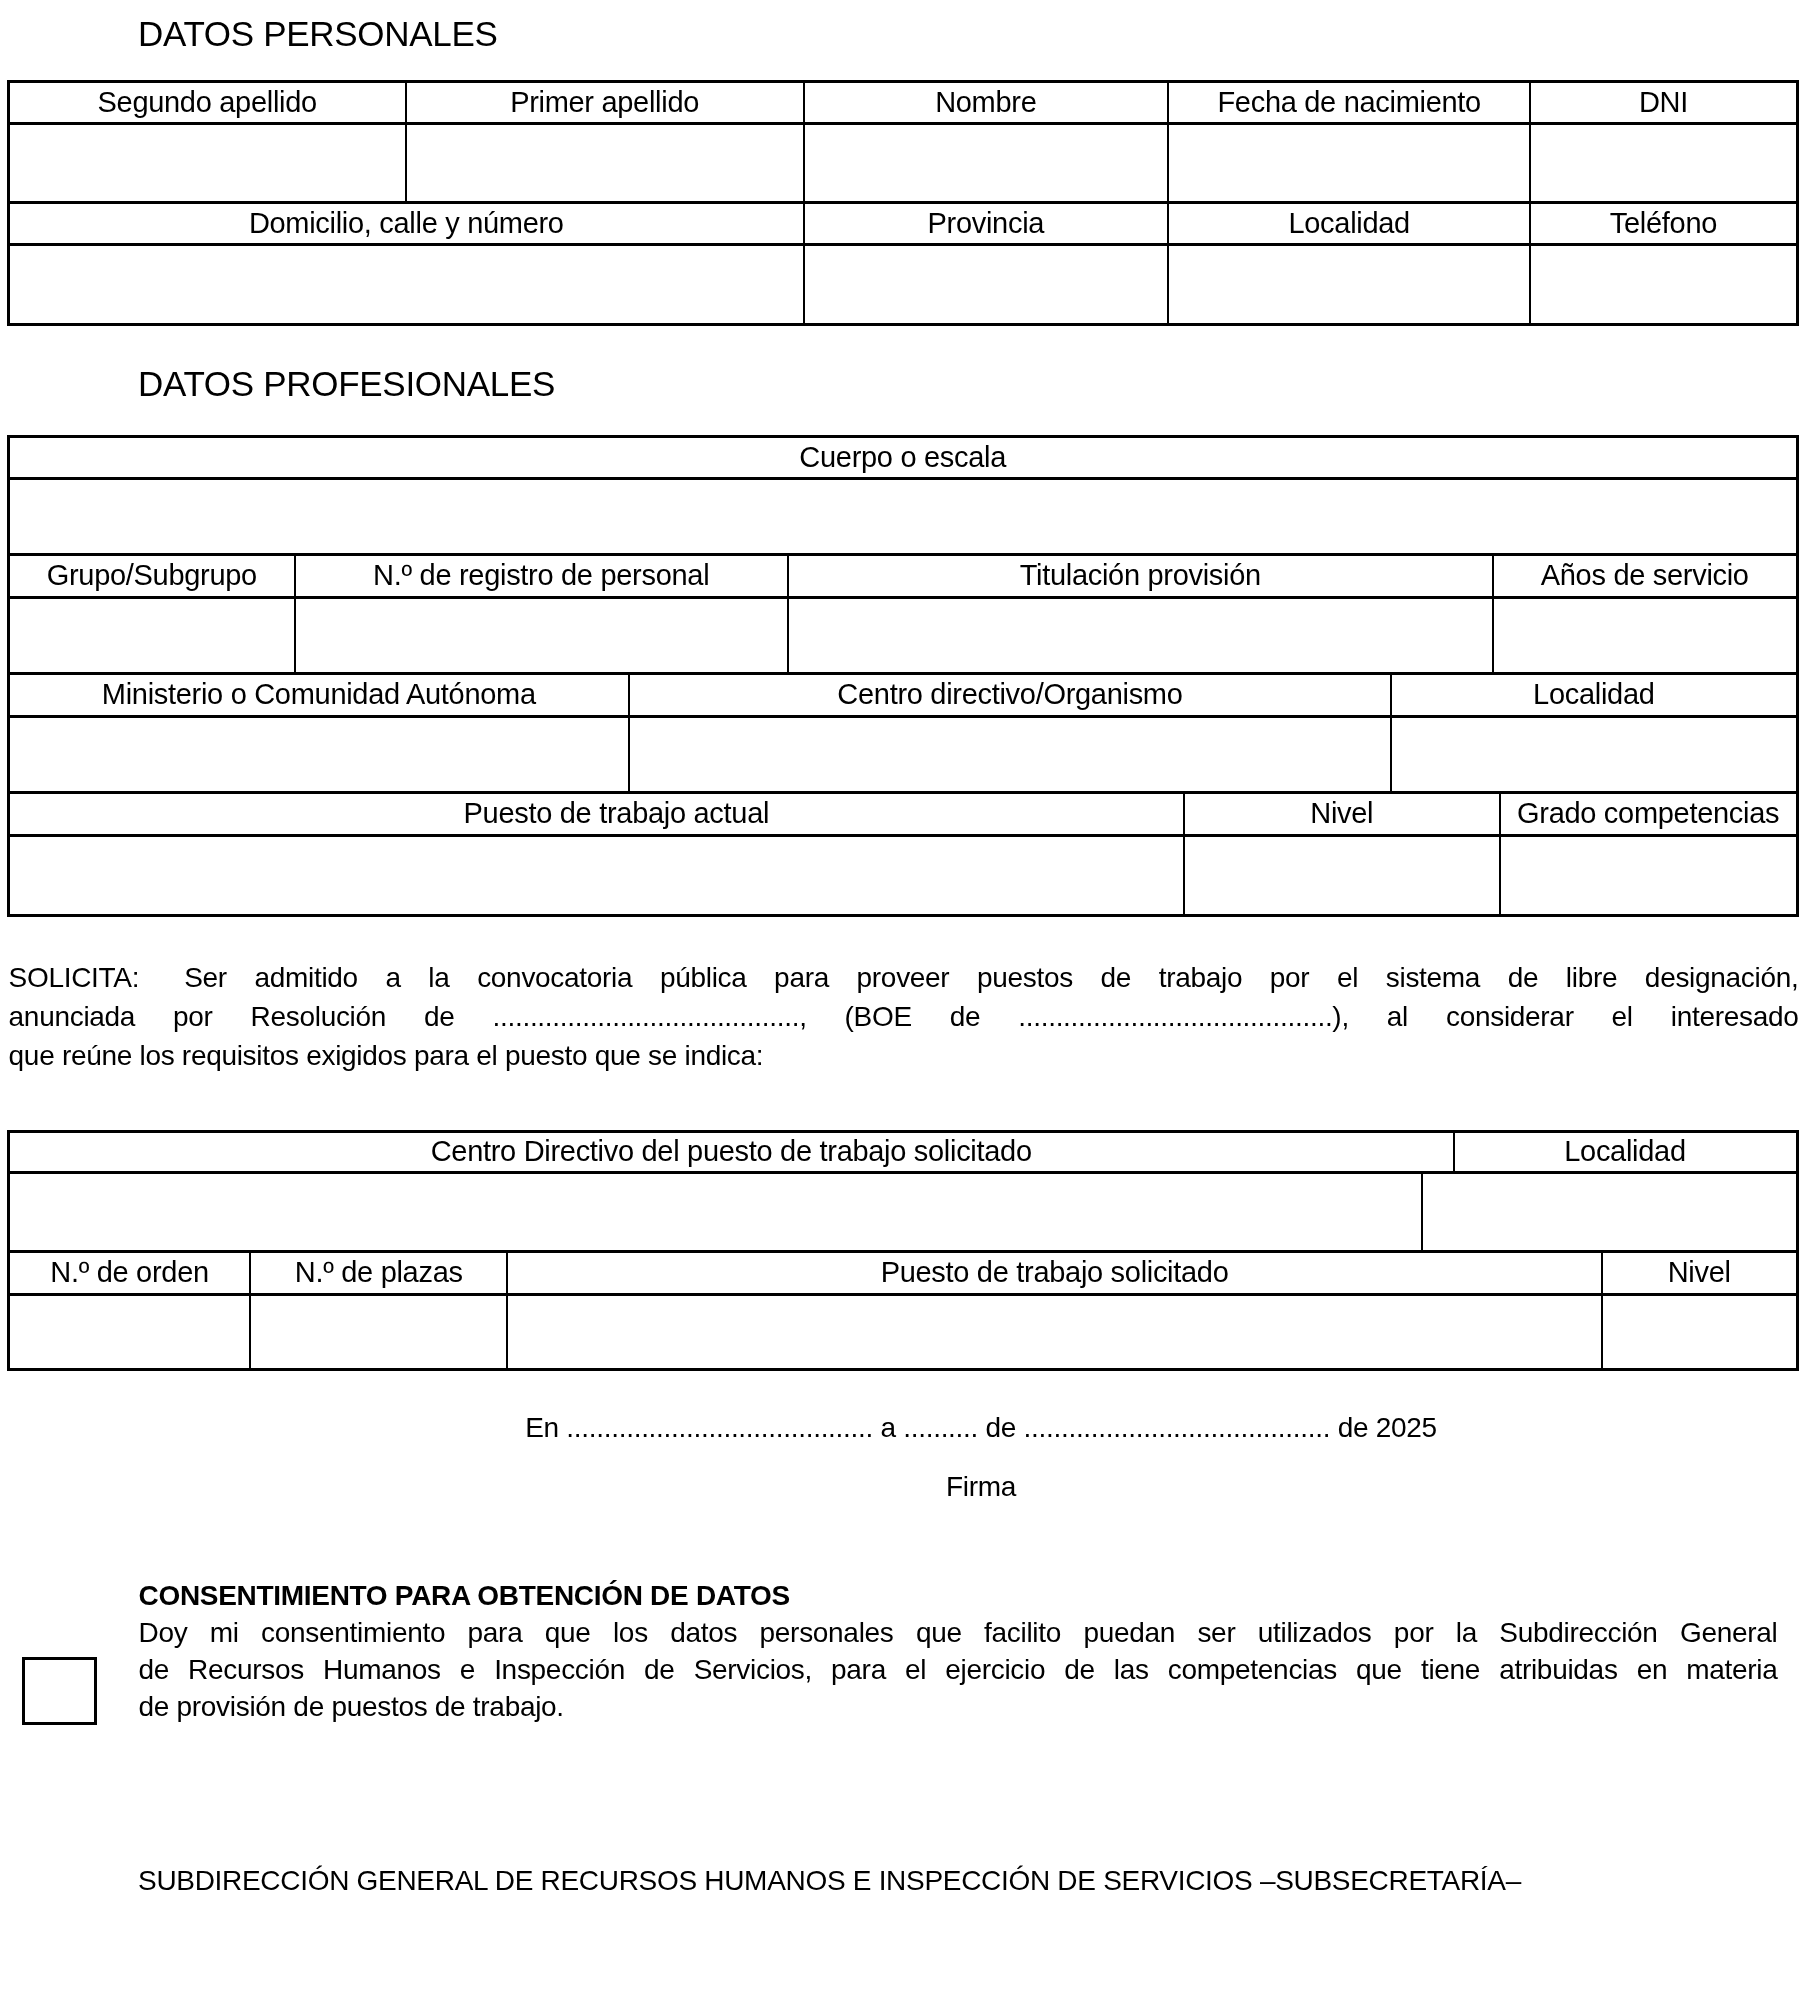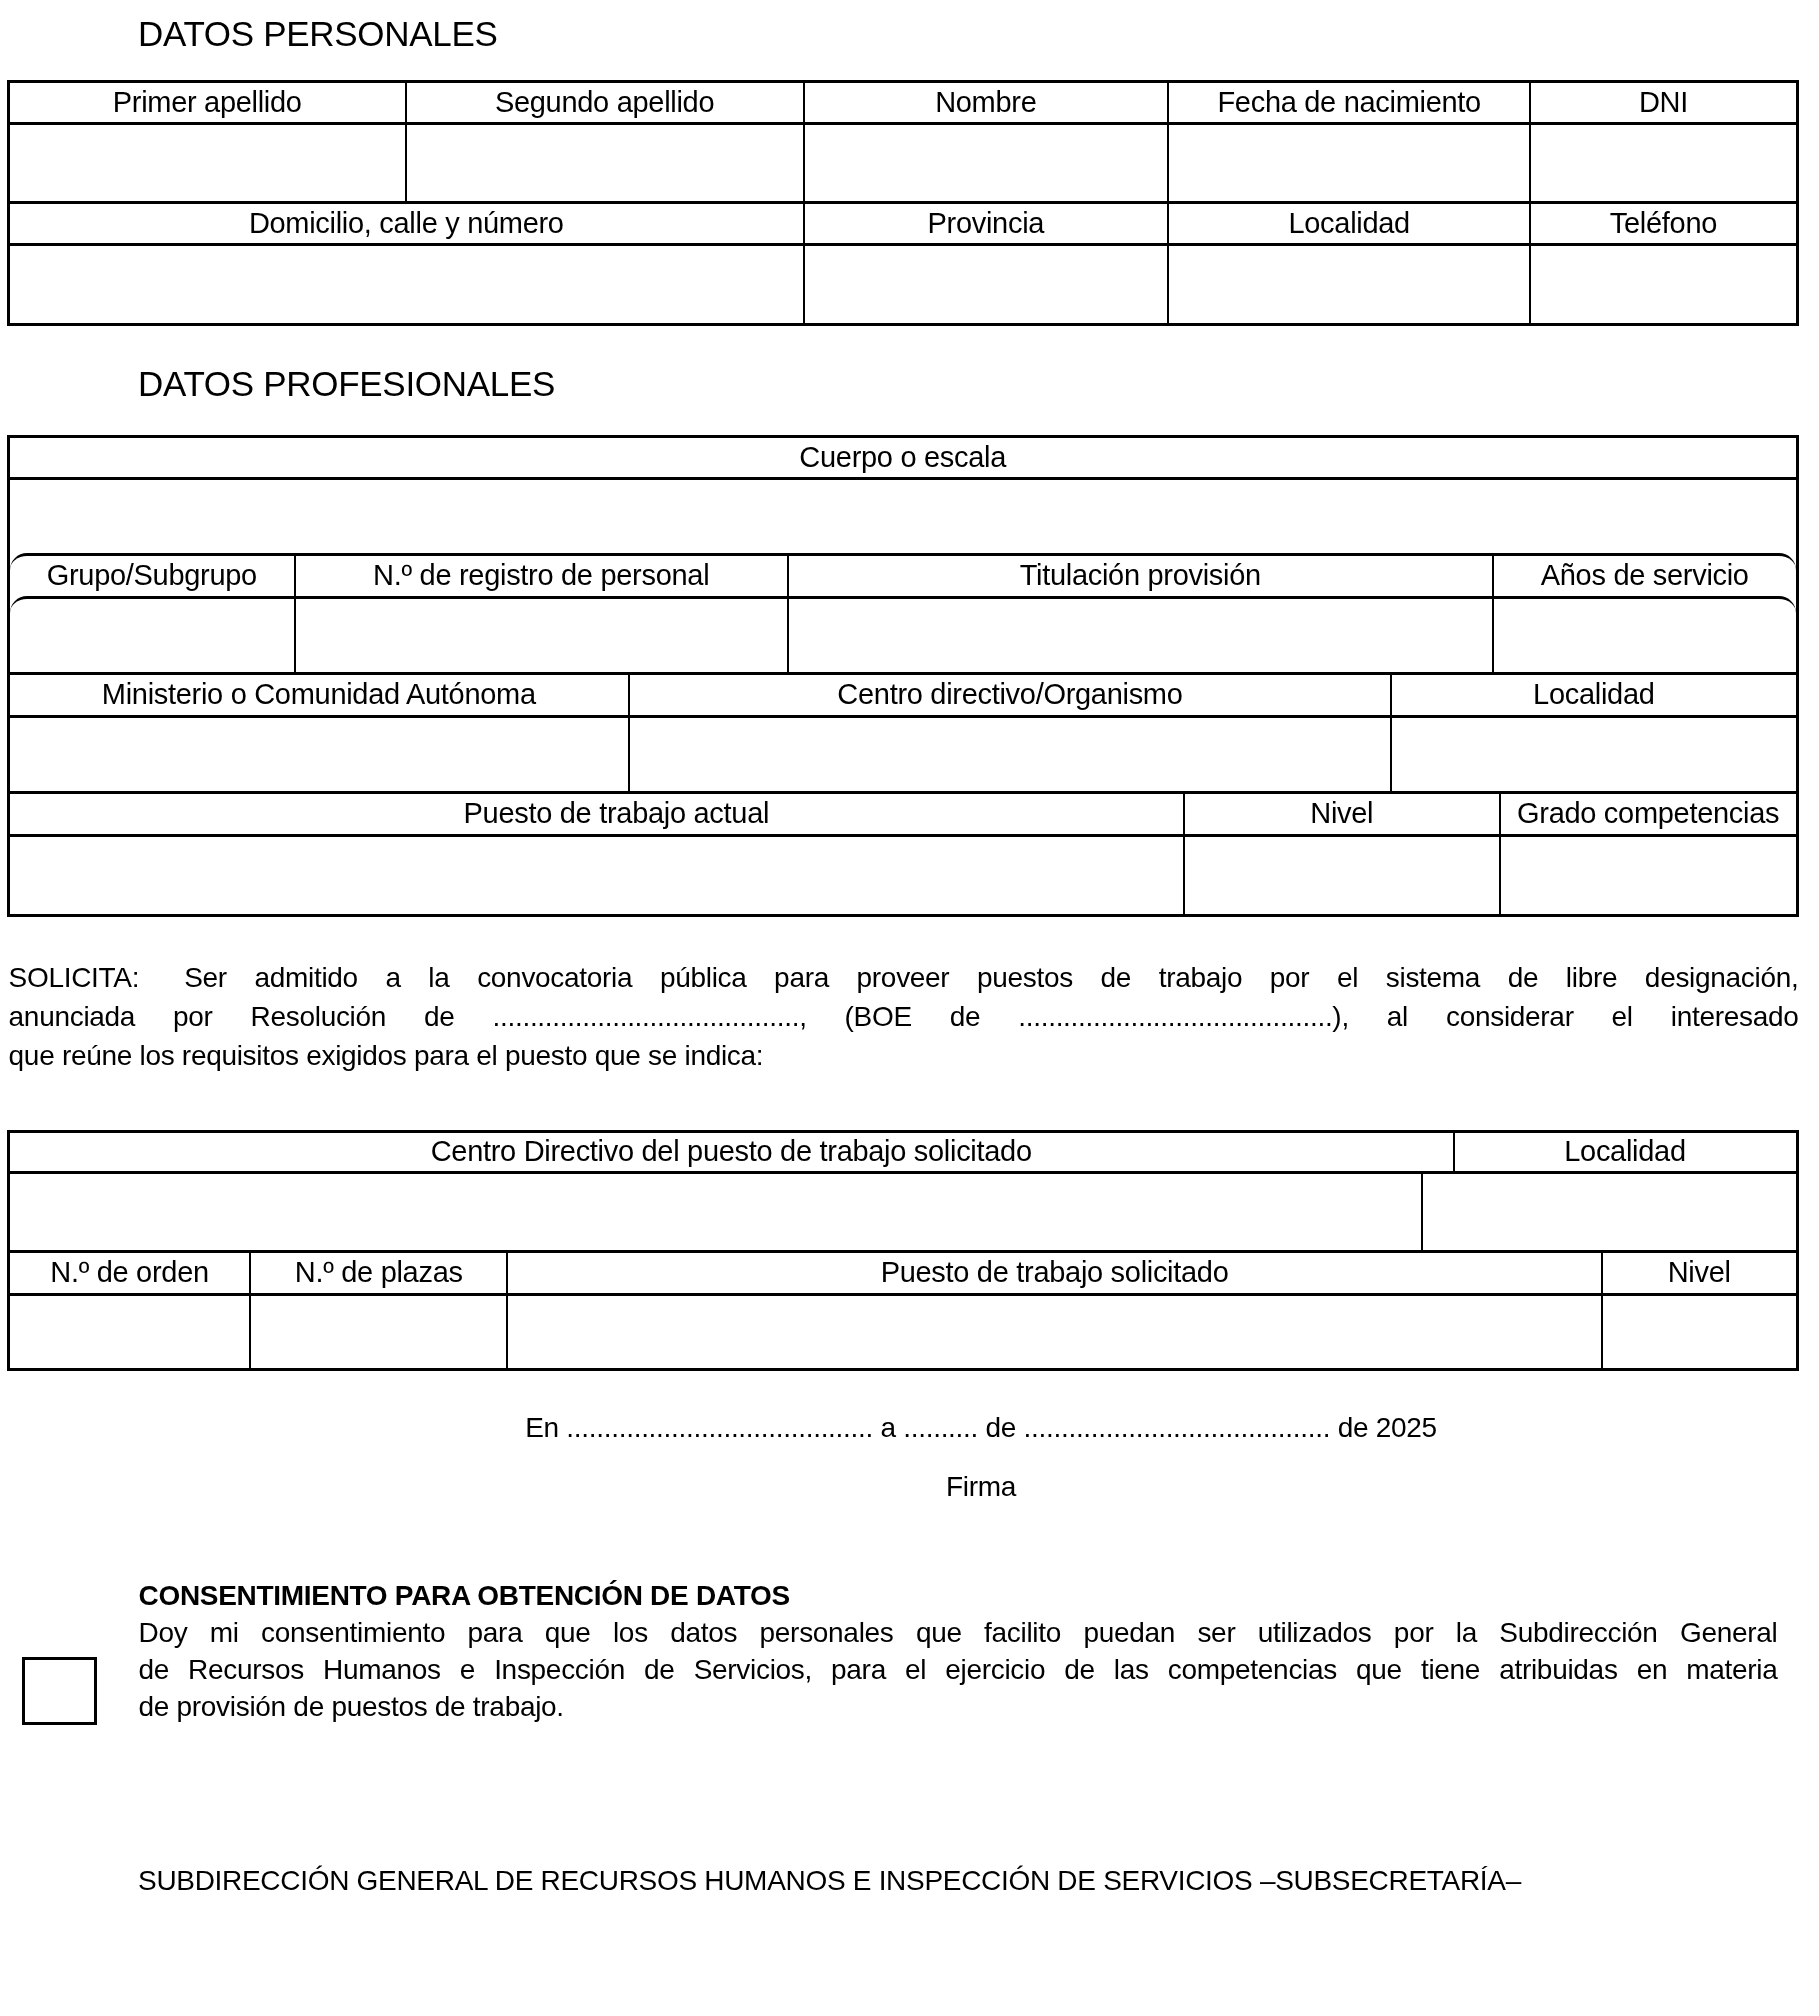--- a/index.html
+++ b/index.html
@@ -24,21 +24,21 @@
   .cell + .cell{border-left:2.6px solid #000;}
   .h45{height:39px;} .h47{height:40px;} .h44{height:38px;margin-left:32px;} .h46{height:40px;}
   .d88{height:76px;} .d90{height:77px;} .d85{height:73px;} .d84{height:72px;}
 
   .tbl-personal{margin-top:26px;}
   .cols-p1{grid-template-columns:22.1fr 22.3fr 20.4fr 20.3fr 14.9fr;}
   .cols-p2{grid-template-columns:44.4fr 20.4fr 20.3fr 14.9fr;}
 
   .tbl-profesional{margin-top:31px;}
   .cols-q1{grid-template-columns:1fr;}
-  .cols-q2{grid-template-columns:15.9fr 27.6fr 39.5fr 17fr;border-radius:17px;}
+  .cols-q2{grid-template-columns:15.9fr 27.6fr 39.5fr 17fr;}
   .cols-q3{grid-template-columns:34.6fr 42.7fr 22.7fr;}
   .cols-q4{grid-template-columns:64.9fr 18.1fr 17fr;padding-left:40px;}
 
   .tbl-solicitud{margin-top:55px;}
   .cols-r1{grid-template-columns:79fr 21fr;}
   .cols-r2{grid-template-columns:13.4fr 14.4fr 61.3fr 10.9fr;}
 
   
   .solicita{margin:41px 21.5px 0 8.6px;line-height:39px;}
   .jline{text-align:justify;text-align-last:justify;}
@@ -59,22 +59,22 @@
 </style>
 </head>
 <body>
 
 <div>
 
   <div class="section-title title-personales">DATOS PERSONALES</div>
 
   <div class="tbl tbl-personal">
     <div class="trow cols-p1">
+      <div class="cell h45">Segundo apellido</div>
       <div class="cell h45">Primer apellido</div>
-      <div class="cell h45">Segundo apellido</div>
       <div class="cell h45">Nombre</div>
       <div class="cell h45">Fecha de nacimiento</div>
       <div class="cell h45">DNI</div>
     </div>
     <div class="trow cols-p1">
       <div class="cell d88"></div>
       <div class="cell d88"></div>
       <div class="cell d88"></div>
       <div class="cell d88"></div>
       <div class="cell d88"></div>

